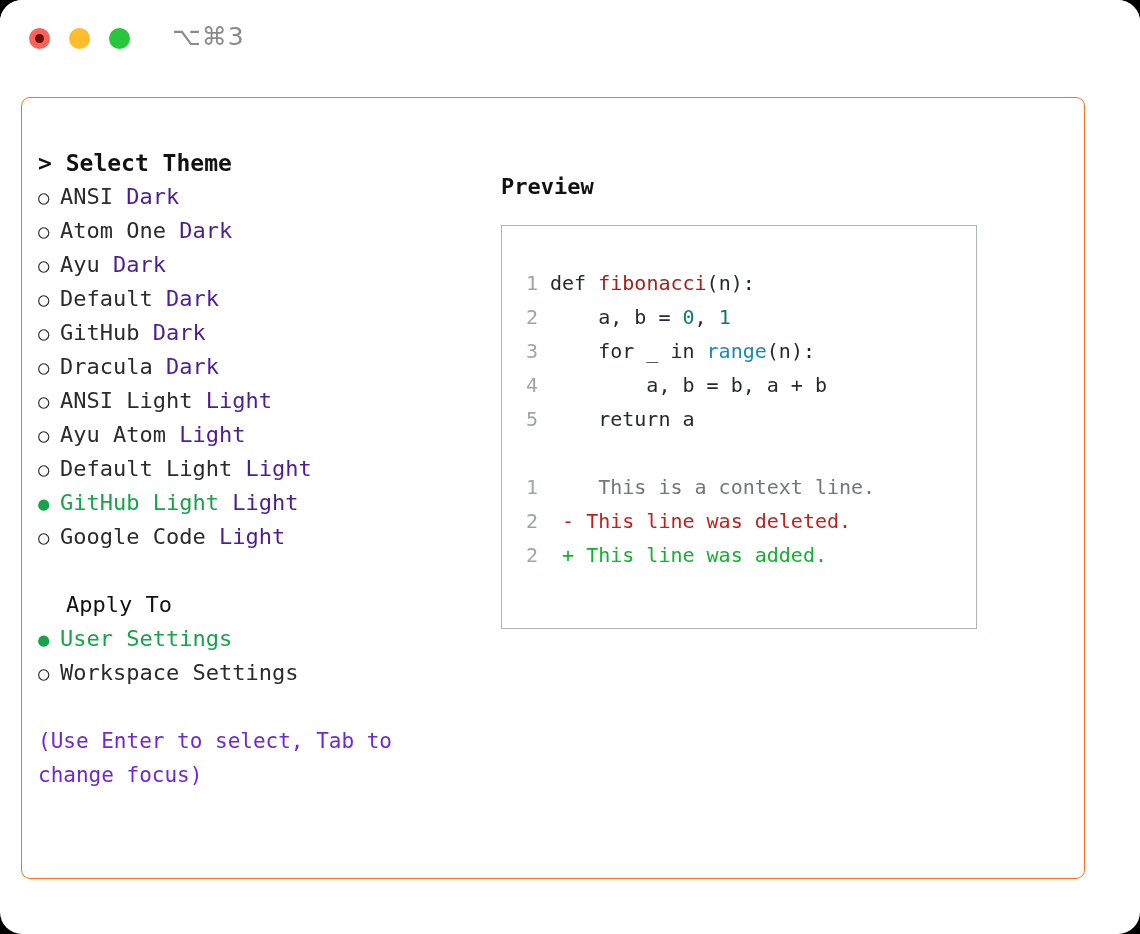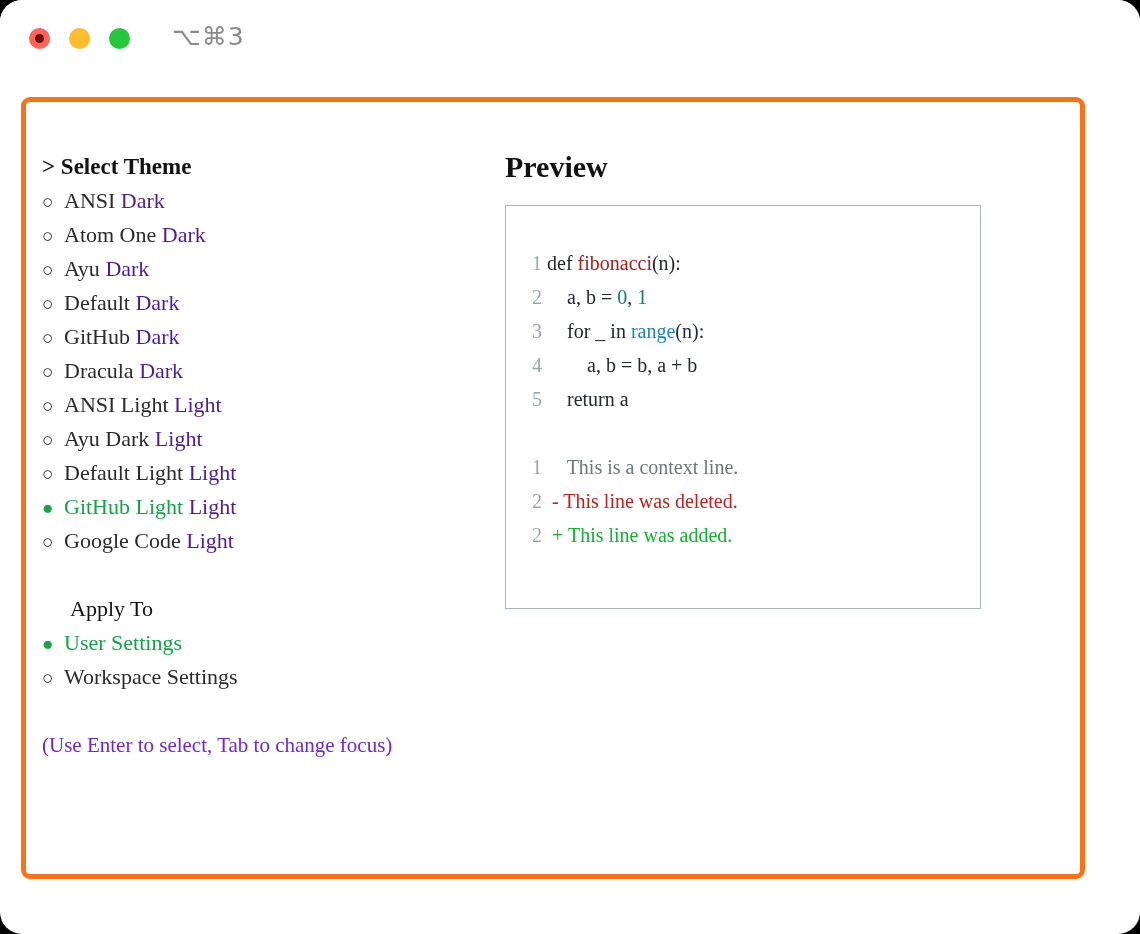--- a/index.html
+++ b/index.html
@@ -61,25 +61,24 @@
     font-weight: 400;
   }
 
   
   #panel {
     position: absolute;
     left: 21px;
     top: 97px;
     width: 1064px;
     height: 782px;
-    border: 5px solid #f97316;
+    border: 1px solid #f97316;
     border-radius: 9px;
     box-sizing: border-box;
     background: #ffffff;
-    font-family: Liberation Serif, serif;
   }
 
   
   #left-col {
     position: absolute;
     left: 16px;
     top: 48px;
     width: 440px;
   }
   .section-head {
@@ -128,25 +127,26 @@
   }
 
   
   #right-col {
     position: absolute;
     left: 479px;
     top: 48px;
     width: 490px;
   }
   #preview-title {
-    font-size: 30px;
+    font-size: 22px;
     font-weight: bold;
     color: #111111;
     height: 34px;
     line-height: 34px;
+    margin-top: 24px;
   }
   #preview-box {
     margin-top: 21px;
     width: 476px;
     height: 404px;
     border: 1px solid #aab4c2;
     box-sizing: border-box;
     background: #ffffff;
     position: relative;
   }
@@ -193,21 +193,21 @@
     <div id="left-col">
       <div class="section-head">&gt; Select Theme</div>
       <div id="theme-list">
           <div class="opt-row"><span class="marker off">○</span><span class="opt-name">ANSI</span> <span class="tag">Dark</span></div>
           <div class="opt-row"><span class="marker off">○</span><span class="opt-name">Atom One</span> <span class="tag">Dark</span></div>
           <div class="opt-row"><span class="marker off">○</span><span class="opt-name">Ayu</span> <span class="tag">Dark</span></div>
           <div class="opt-row"><span class="marker off">○</span><span class="opt-name">Default</span> <span class="tag">Dark</span></div>
           <div class="opt-row"><span class="marker off">○</span><span class="opt-name">GitHub</span> <span class="tag">Dark</span></div>
           <div class="opt-row"><span class="marker off">○</span><span class="opt-name">Dracula</span> <span class="tag">Dark</span></div>
           <div class="opt-row"><span class="marker off">○</span><span class="opt-name">ANSI Light</span> <span class="tag">Light</span></div>
-          <div class="opt-row"><span class="marker off">○</span><span class="opt-name">Ayu Dark</span> <span class="tag">Light</span></div>
+          <div class="opt-row"><span class="marker off">○</span><span class="opt-name">Ayu Atom</span> <span class="tag">Light</span></div>
           <div class="opt-row"><span class="marker off">○</span><span class="opt-name">Default Light</span> <span class="tag">Light</span></div>
           <div class="opt-row"><span class="marker on">●</span><span class="opt-name sel">GitHub Light</span> <span class="tag">Light</span></div>
           <div class="opt-row"><span class="marker off">○</span><span class="opt-name">Google Code</span> <span class="tag">Light</span></div>
         </div>
 
       <div class="spacer-row"></div>
 
       <div id="apply-head">Apply To</div>
       <div id="apply-list">
           <div class="opt-row"><span class="marker on">●</span><span class="opt-name sel">User Settings</span></div>

